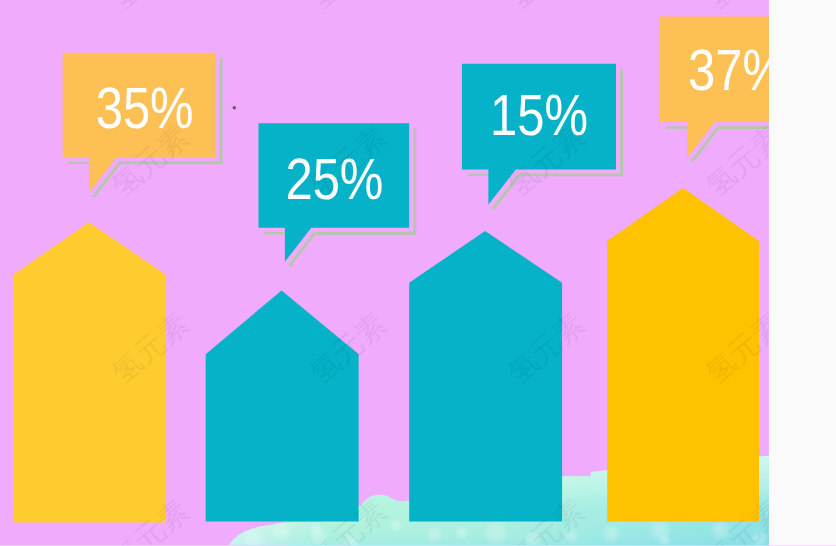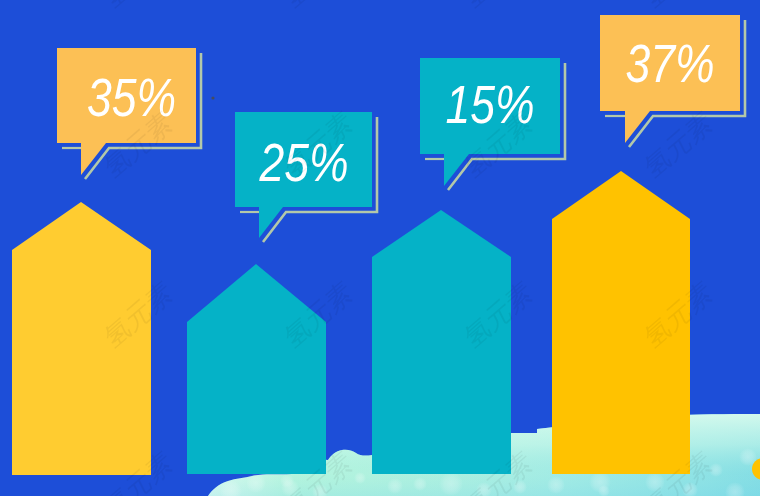--- a/index.html
+++ b/index.html
@@ -1,18 +1,18 @@
 <!DOCTYPE html>
 <html><head>
 <meta charset="utf-8">
 <title>Infographic</title>
 <style>
   html,body{margin:0;padding:0;}
   body{width:760px;height:496px;overflow:hidden;background:#fafafa;font-family:"Liberation Sans",sans-serif;}
-  #stage{position:relative;width:760px;height:496px;overflow:hidden;background:#1d4ed8;font-style:italic;}
+  #stage{position:relative;width:699px;height:496px;overflow:hidden;background:#f0abfc;}
   svg.layer{position:absolute;left:0;top:0;width:760px;height:496px;display:block;}
   .pct{fill:#ffffff;font-family:"Liberation Sans",sans-serif;font-size:53px;font-weight:400;}
 </style>
 </head>
 <body>
 
 <div id="stage">
   <svg class="layer" viewBox="0 0 760 496">
     <defs>
       <linearGradient id="bandGrad" gradientUnits="userSpaceOnUse" x1="195" y1="455" x2="790" y2="540">

